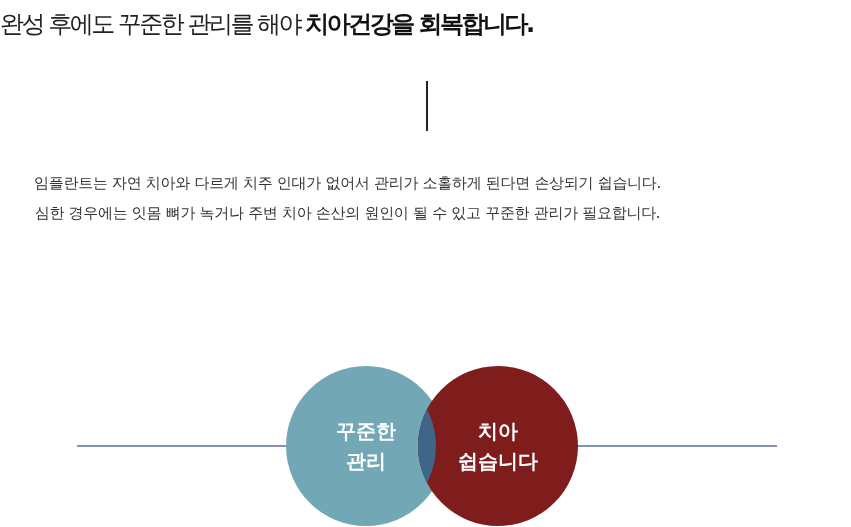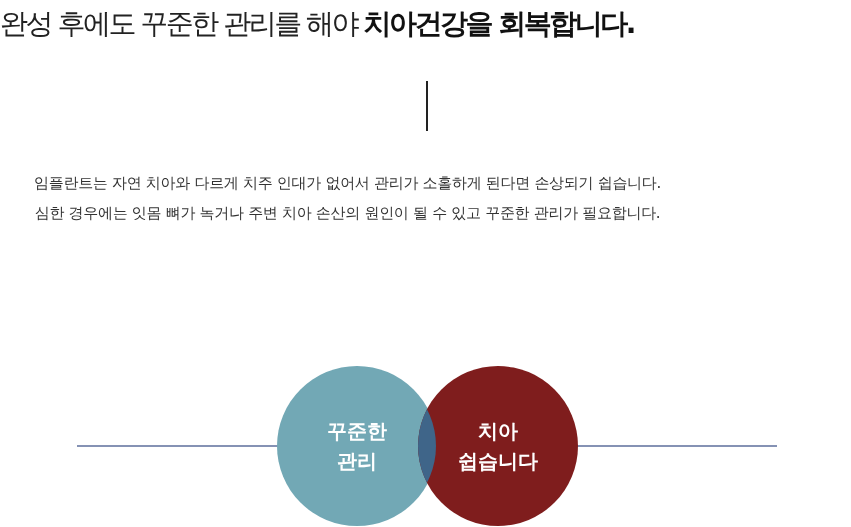--- a/index.html
+++ b/index.html
@@ -1,29 +1,29 @@
 <!DOCTYPE html>
 <html><head>
 <meta charset="utf-8">
 <style>
   html, body { margin:0; padding:0; background:#ffffff; }
   body { width:851px; height:527px; position:relative; overflow:hidden;
          font-family:"DejaVu Sans", sans-serif; color:#222; }
   .headline { position:absolute; left:0; top:2px; width:809px; white-space:nowrap;
-              font-size:28px; letter-spacing:-2.5px; line-height:44px; color:#222; }
+              font-size:24px; letter-spacing:-2.5px; line-height:44px; color:#222; }
   .headline .light { font-weight:300; }
   .headline .bold { font-weight:bold; color:#111; }
   .vline { position:absolute; left:426px; top:81px; width:2px; height:50px; background:#222; }
   .desc { position:absolute; left:0; top:168px; width:695px; text-align:center;
           font-size:15px; line-height:30px; color:#333; letter-spacing:-0.3px; }
   .hline { position:absolute; left:77px; top:445px; width:700px; height:2px; background:#8592b4; }
   .circle { position:absolute; width:160px; height:160px; border-radius:50%;
             display:flex; align-items:center; justify-content:center; text-align:center;
             color:#fff; font-weight:bold; font-size:20px; line-height:30px; }
-  .c1 { left:277px; top:366px; background:#72a8b5; }
+  .c1 { left:286px; top:366px; background:#72a8b5; }
   .c2 { left:418px; top:366px; background:#7f1d1d; mix-blend-mode:normal; }
   .overlap { position:absolute; left:0; top:0; width:851px; height:527px; pointer-events:none; }
   .label { position:relative; z-index:2; }
 </style>
 </head>
 <body>
 
 <div class="headline">
   <span class="light">완성 후에도 꾸준한 관리를 해야 </span><span class="bold">치아건강을 회복합니다.</span>
 </div>

